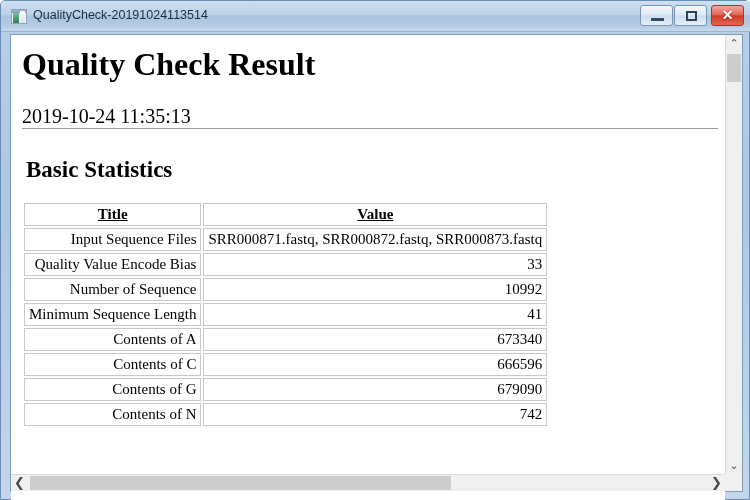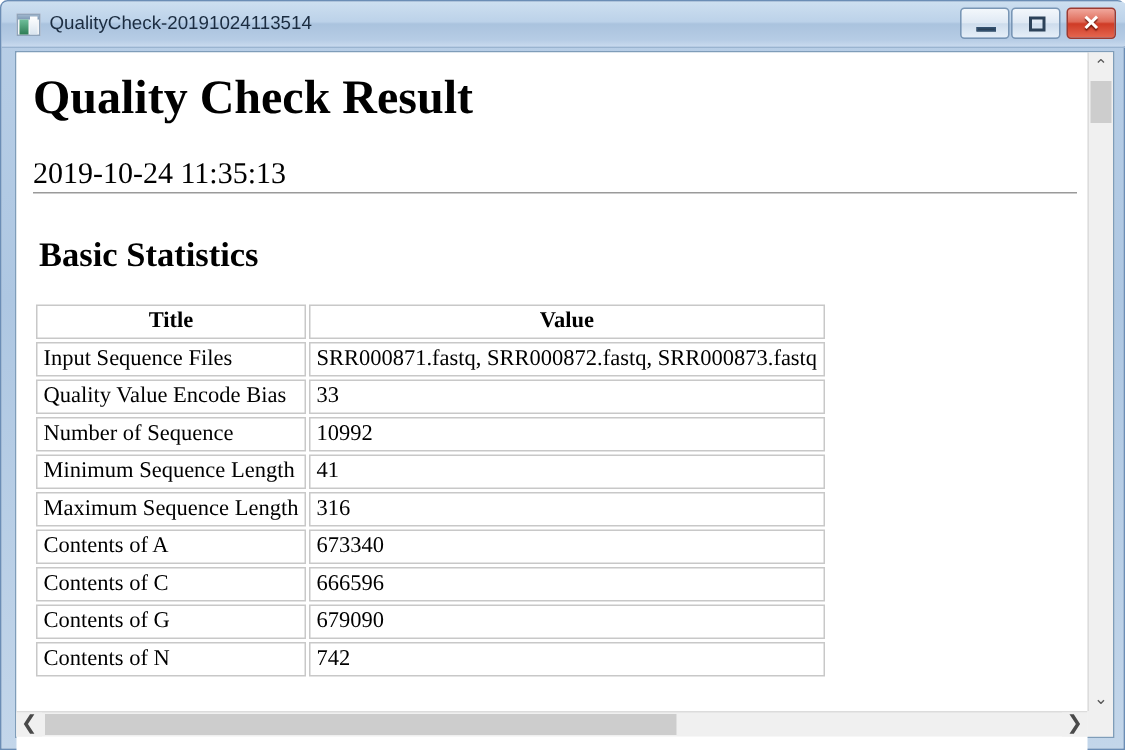--- a/index.html
+++ b/index.html
@@ -203,23 +203,24 @@
     font-weight: normal;
     vertical-align: middle;
     height: 20px;
     box-sizing: border-box;
     white-space: nowrap;
     background: #ffffff;
   }
   #stats-table th {
     font-weight: bold;
     text-align: center;
-  }
-  #stats-table .col-title { width: 171px; text-align: left; }
-  #stats-table .col-value { width: 341px; text-align: left; }
+    text-decoration: underline;
+  }
+  #stats-table .col-title { width: 171px; text-align: right; }
+  #stats-table .col-value { width: 341px; text-align: right; }
   #stats-table th.col-title,
   #stats-table th.col-value { text-align: center; }
 
   
   #vscroll {
     position: absolute;
     right: 0; top: 0;
     width: 17px;
     height: 439px;
     background: #f0f0f0;
@@ -352,24 +353,20 @@
               </tr>
               <tr>
                 <td class="col-title">Number of Sequence</td>
                 <td class="col-value">10992</td>
               </tr>
               <tr>
                 <td class="col-title">Minimum Sequence Length</td>
                 <td class="col-value">41</td>
               </tr>
               <tr>
-                <td class="col-title">Maximum Sequence Length</td>
-                <td class="col-value">316</td>
-              </tr>
-              <tr>
                 <td class="col-title">Contents of A</td>
                 <td class="col-value">673340</td>
               </tr>
               <tr>
                 <td class="col-title">Contents of C</td>
                 <td class="col-value">666596</td>
               </tr>
               <tr>
                 <td class="col-title">Contents of G</td>
                 <td class="col-value">679090</td>

